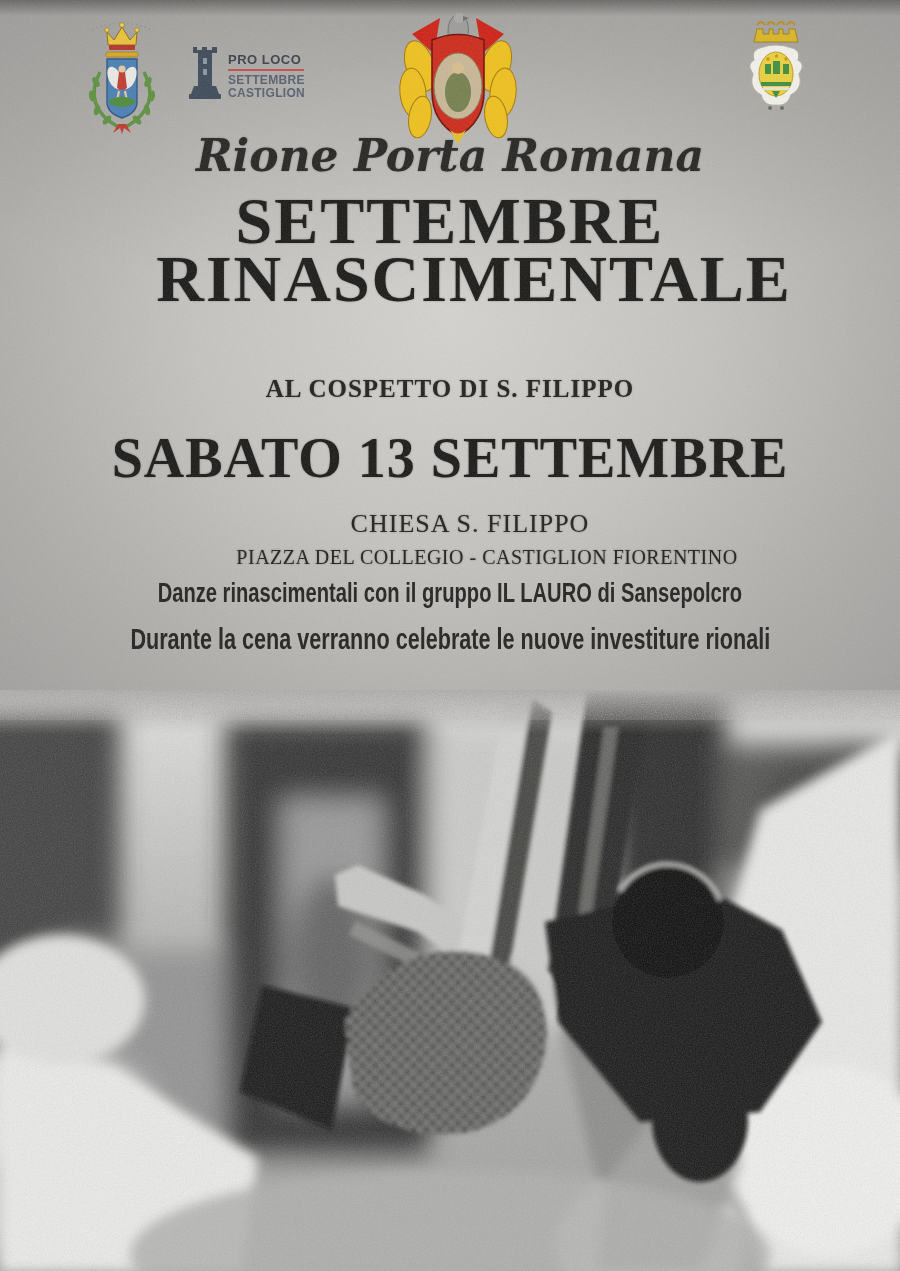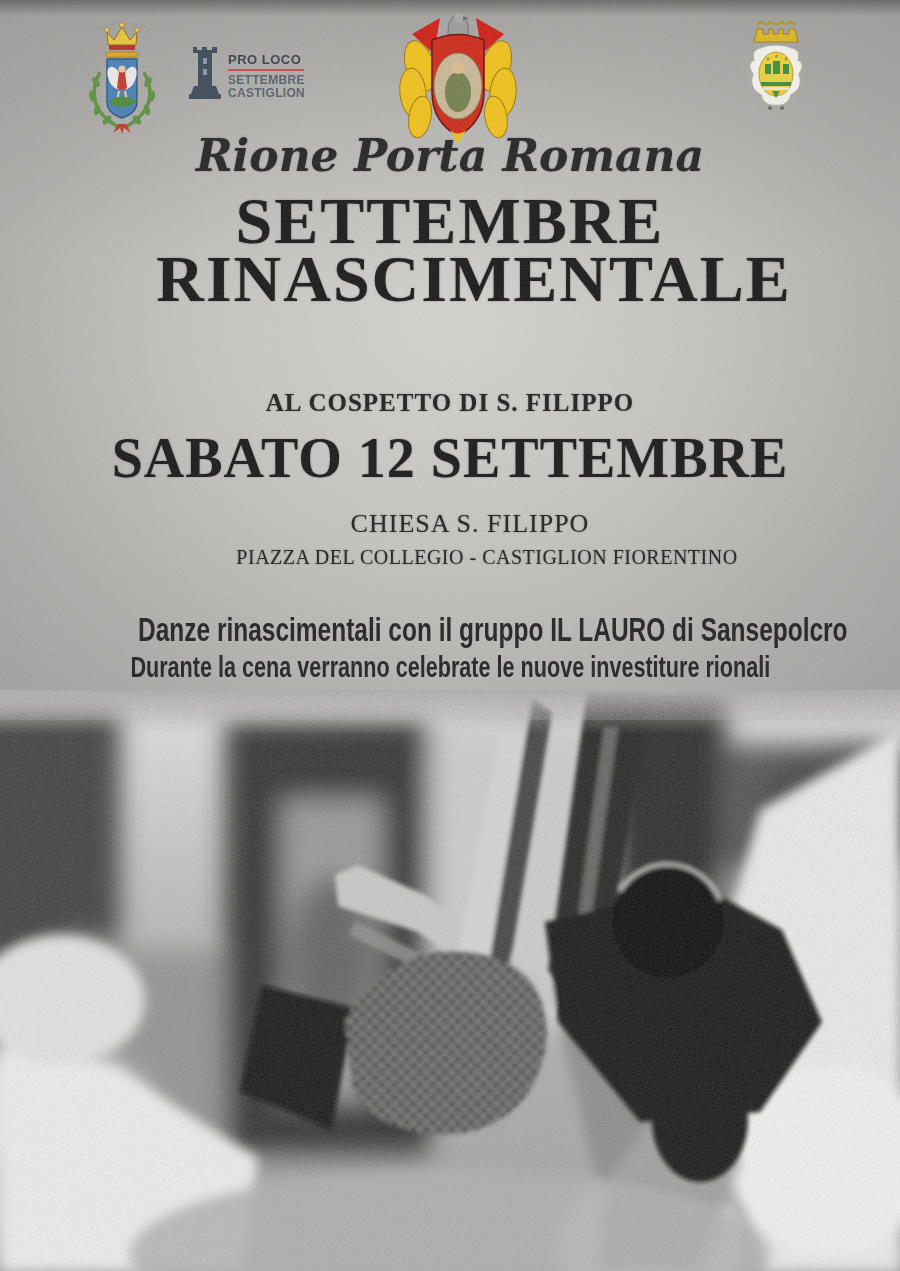--- a/index.html
+++ b/index.html
@@ -15,29 +15,29 @@
       radial-gradient(ellipse 75% 48% at 50% 25%, #d6d4d0 0%, #c6c4c0 38%, #b0aeab 68%, #9d9b99 100%);
   }
   .ctr{position:absolute;left:0;width:100%;text-align:center;line-height:1;}
   .soft{text-shadow:0 0 2px rgba(45,45,43,.4);}
   
   .rione-script{top:134px;font-size:44px;font-style:italic;font-weight:700;
     font-family:"DejaVu Serif","Liberation Serif",serif;color:#242423;}
   .title-line{font-size:66px;font-weight:700;letter-spacing:2px;color:#191918;}
   .title-1{top:188px;}
   .title-2{top:246px;padding-left:24px;}
-  .subtitle{top:390px;font-size:25px;font-weight:700;letter-spacing:1px;color:#20201f;}
+  .subtitle{top:376px;font-size:25px;font-weight:700;letter-spacing:1px;color:#20201f;}
   .date{top:430px;font-size:56px;font-weight:700;letter-spacing:1px;color:#191918;}
   .venue{top:511px;font-size:26px;font-weight:400;letter-spacing:1px;color:#20201f;padding-left:20px;}
   .address{top:547px;font-size:20px;font-weight:400;letter-spacing:0.5px;color:#20201f;margin-left:37px;}
   
   .cond{font-family:"Liberation Sans","DejaVu Sans",sans-serif;font-weight:700;color:#222221;}
   .cond .sq{display:inline-block;transform:scaleX(.72);transform-origin:50% 50%;white-space:nowrap;}
-  .detail-1{top:612px;font-size:34px;}
-  .detail-2{top:652px;font-size:30px;}
+  .detail-1{top:579px;font-size:28px;}
+  .detail-2{top:624px;font-size:30px;}
   .contact{top:1221px;font-size:24px;color:#2b2b2a;z-index:4;text-shadow:0 0 2px rgba(150,150,148,.6);}
   
   .logo{position:absolute;}
   .proloco{left:188px;top:44px;display:flex;align-items:flex-start;gap:6px;}
   .proloco-text{font-family:"Liberation Sans","DejaVu Sans",sans-serif;text-align:left;padding-top:9px;}
   .proloco-title{font-size:13px;font-weight:800;letter-spacing:.5px;color:#3a3f4a;line-height:1;}
   .proloco-rule{width:76px;height:2px;background:#c44d4d;margin:3px 0 3px 0;}
   .proloco-sub{font-size:12px;font-weight:800;letter-spacing:.3px;color:#55606e;line-height:1.05;}
   
   .photo{position:absolute;left:0;top:690px;width:900px;height:581px;z-index:1;}
@@ -138,21 +138,21 @@
       <circle cx="52" cy="43" r="1.7" fill="#c89610"></circle>
       <rect x="29" y="71" width="26" height="3" fill="#e8e4d8"></rect>
       <circle cx="36" cy="92" r="2" fill="#6a6864"></circle>
       <circle cx="48" cy="92" r="2" fill="#6a6864"></circle>
     </svg>
 
     <div class="ctr rione-script soft">Rione Porta Romana</div>
     <div class="ctr title-line title-1 soft">SETTEMBRE</div>
     <div class="ctr title-line title-2 soft">RINASCIMENTALE</div>
     <div class="ctr subtitle soft">AL COSPETTO DI S. FILIPPO</div>
-    <div class="ctr date soft">SABATO 12 SETTEMBRE</div>
+    <div class="ctr date soft">SABATO 13 SETTEMBRE</div>
     <div class="ctr venue soft">CHIESA S. FILIPPO</div>
     <div class="ctr address soft">PIAZZA DEL COLLEGIO - CASTIGLION FIORENTINO</div>
     <div class="ctr cond detail-1">
       <span class="sq">Danze rinascimentali con il gruppo IL LAURO di Sansepolcro</span>
     </div>
     <div class="ctr cond detail-2">
       <span class="sq">Durante la cena verranno celebrate le nuove investiture rionali</span>
     </div>
   </div>
 

